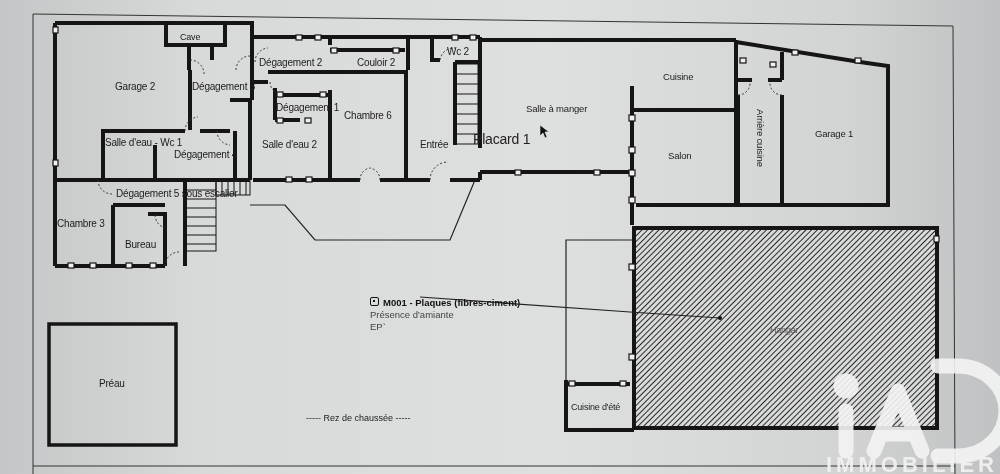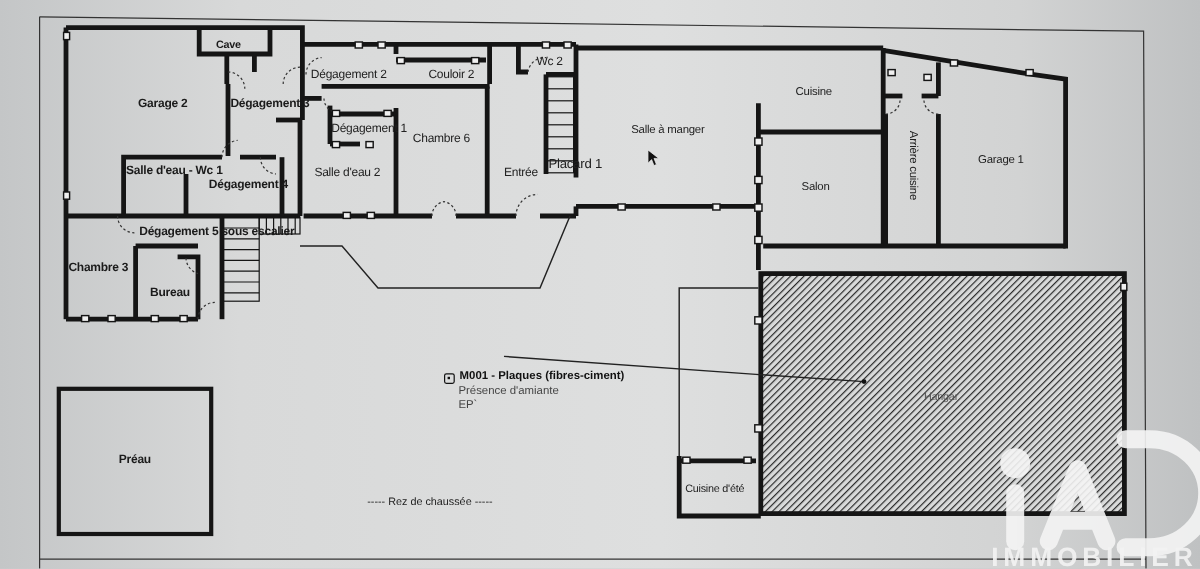--- a/index.html
+++ b/index.html
@@ -11,27 +11,27 @@
     }
     .screen {
       position: absolute; left: 0; top: 0; width: 1000px; height: 474px;
       background: linear-gradient(90deg, #c4c6c7 0%, #d8d9d9 20%, #dedfdf 55%, #d2d3d3 85%, #bfc1c2 100%);
     }
     svg.plan { position: absolute; left: 0; top: 0; width: 1000px; height: 474px; }
     .lbl {
       position: absolute; font-size: 10px; color: #222; white-space: nowrap;
       line-height: 1; letter-spacing: -0.2px;
     }
-    .lbl.bold { font-weight: bold; color: #1b1b1b; }
+    .lbl.bold { font-weight: normal; color: #1b1b1b; }
     .vert { transform: rotate(90deg); transform-origin: left top; }
     .annot { position: absolute; left: 370px; top: 297px; font-size: 9.5px; color: #222; line-height: 12px; }
-    .annot .title { font-weight: bold; color: #111; display: flex; align-items: flex-end; gap: 4px; margin-top: 11px; }
+    .annot .title { font-weight: bold; color: #111; display: flex; align-items: flex-start; gap: 4px; }
     .annot .lock { display: inline-block; width: 9px; height: 9px; border: 1.5px solid #111; border-radius: 2px; position: relative; box-sizing: border-box; }
     .annot .lock::after { content: ""; position: absolute; left: 2px; top: 2px; width: 2px; height: 2px; background: #111; }
-    .annot .sub { color: #444; margin-left: 12px; }
+    .annot .sub { color: #444; }
     .floor-caption { position: absolute; left: 306px; top: 413px; font-size: 9px; color: #222; text-align: center; }
     .watermark { position: absolute; left: 826px; top: 356px; width: 174px; height: 118px; }
     .wm-text { position: absolute; left: 826px; top: 452px; font-size: 22px; font-weight: bold; color: #f2f2f2; letter-spacing: 4px; opacity: 0.92; }
     .cursor { position: absolute; left: 540px; top: 125px; }
   </style>
 </head>
 <body>
 
 <div class="screen"></div>
 
@@ -214,21 +214,21 @@
 <span class="lbl bold" style="left:192px;top:82px">Dégagement 3</span>
 <span class="lbl" style="left:259px;top:58px">Dégagement 2</span>
 <span class="lbl" style="left:357px;top:58px">Couloir 2</span>
 <span class="lbl" style="left:447px;top:47px">Wc 2</span>
 <span class="lbl" style="left:276px;top:103px">Dégagement 1</span>
 <span class="lbl" style="left:344px;top:111px">Chambre 6</span>
 <span class="lbl bold" style="left:105px;top:138px">Salle d'eau - Wc 1</span>
 <span class="lbl bold" style="left:174px;top:150px">Dégagement 4</span>
 <span class="lbl" style="left:262px;top:140px">Salle d'eau 2</span>
 <span class="lbl" style="left:420px;top:140px">Entrée</span>
-<span class="lbl" style="left:457px;top:132px;font-size:11px">Placard 1</span>
+<span class="lbl" style="left:473px;top:132px;font-size:14px">Placard 1</span>
 <span class="lbl" style="left:526px;top:104px;font-size:9.5px">Salle à manger</span>
 <span class="lbl" style="left:663px;top:72px;font-size:9.5px">Cuisine</span>
 <span class="lbl" style="left:668px;top:151px;font-size:9.5px">Salon</span>
 <span class="lbl vert" style="left:765px;top:109px;font-size:9.5px">Arrière cuisine</span>
 <span class="lbl" style="left:815px;top:129px;font-size:9.5px">Garage 1</span>
 <span class="lbl bold" style="left:116px;top:189px">Dégagement 5 sous escalier</span>
 <span class="lbl bold" style="left:57px;top:219px">Chambre 3</span>
 <span class="lbl bold" style="left:125px;top:240px">Bureau</span>
 <span class="lbl bold" style="left:99px;top:379px">Préau</span>
 <span class="lbl" style="left:770px;top:326px;font-size:9px;color:#555">Hangar</span>

